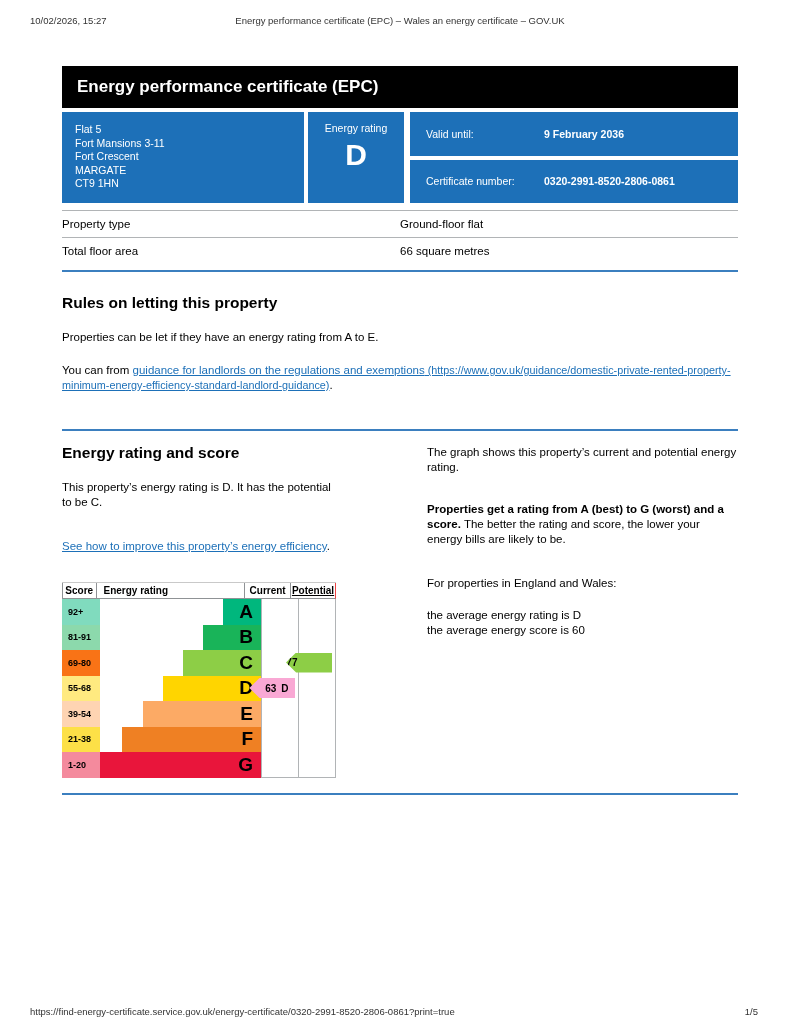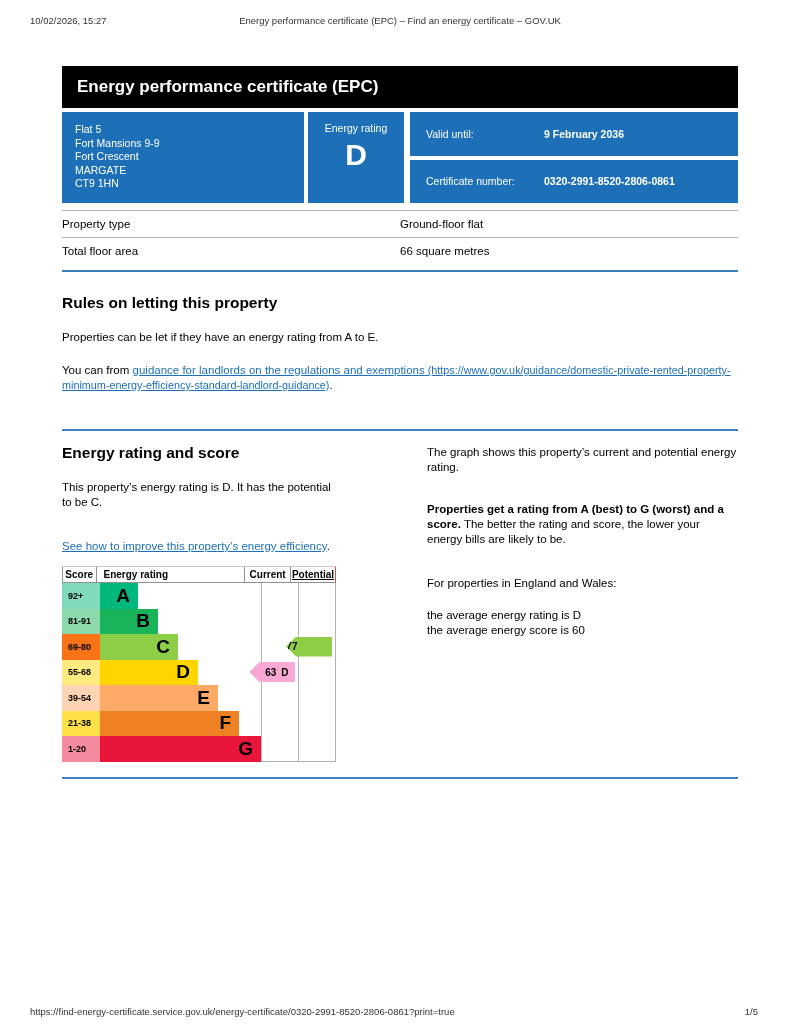--- a/index.html
+++ b/index.html
@@ -48,59 +48,59 @@
   .col-left { width: 313px; }
   .col-right { width: 311px; margin-left: 52px; }
   .col-left p { max-width: 272px; margin-top: 18px; }
   .col-left p.improve { margin-top: 29px; }
   .col-right p.intro { margin-top: 1px; }
   .col-right p.explain { margin-top: 27px; }
   .col-right p.ew { margin-top: 29px; }
   .col-right p.avg { margin-top: 17px; }
 
   
-  .epc-chart { width: 274px; margin-top: 12px; border-radius: 28px; }
+  .epc-chart { width: 274px; margin-top: 28px; border-radius: 28px; }
   .chart-header { display: flex; height: 17px; border-top: 1px solid #c9c9c9; font-size: 10px; font-weight: bold; }
   .chart-header span { display: block; height: 100%; line-height: 15px; border-bottom: 1px solid #8f9295; }
   .h-score { width: 38px; text-align: center; border-left: 1px solid #8f9295; }
   .h-rating { width: 168px; padding-left: 7px; border-left: 1px solid #8f9295; }
   .h-current, .h-potential { width: 52px; text-align: center; border-left: 1px solid #8f9295; }
   .h-potential { border-right: 1px solid #ef4444; text-decoration: underline; }
   .chart-body { position: relative; display: flex; height: 178.5px; border-bottom: 1px solid #b1b4b6; }
   .bands { width: 206px; }
-  .band-row { display: flex; height: 25.5px; }
+  .band-row { display: flex; height: 25.5px; justify-content: space-between; }
   .score-cell { width: 38px; display: flex; align-items: center; padding-left: 6px; font-size: 9px; font-weight: bold; }
   .band-bar { display: flex; align-items: center; justify-content: flex-end; padding-right: 8px; font-size: 19px; font-weight: bold; }
   .col-current, .col-potential { width: 52px; border-left: 1px solid #b1b4b6; position: relative; }
   .col-potential { border-right: 1px solid #b1b4b6; }
   .rating-arrow {
     position: absolute; right: 3px; width: 46px; height: 20px;
     clip-path: polygon(0 50%, 22% 0, 100% 0, 100% 100%, 22% 100%);
     display: flex; align-items: center; justify-content: center; gap: 5px;
     padding-left: 9px; font-size: 10px; font-weight: bold;
   }
 </style>
 </head>
 <body>
 
 <div class="chrome-header">
   <span class="ts">10/02/2026, 15:27</span>
-  <span class="ttl">Energy performance certificate (EPC) – Find an energy certificate – GOV.UK</span>
+  <span class="ttl">Energy performance certificate (EPC) – Wales an energy certificate – GOV.UK</span>
 </div>
 
 <div class="page">
 
   <div class="banner">
     <span>Energy performance certificate (EPC)</span>
   </div>
 
   <div class="summary">
     <div class="address-box">
       <div>Flat 5</div>
-      <div>Fort Mansions 9-9</div>
+      <div>Fort Mansions 3-11</div>
       <div>Fort Crescent</div>
       <div>MARGATE</div>
       <div>CT9 1HN</div>
     </div>
     <div class="rating-box">
       <div class="lbl">Energy rating</div>
       <div class="val">D</div>
     </div>
     <div class="summary-right">
       <div class="info-box">

